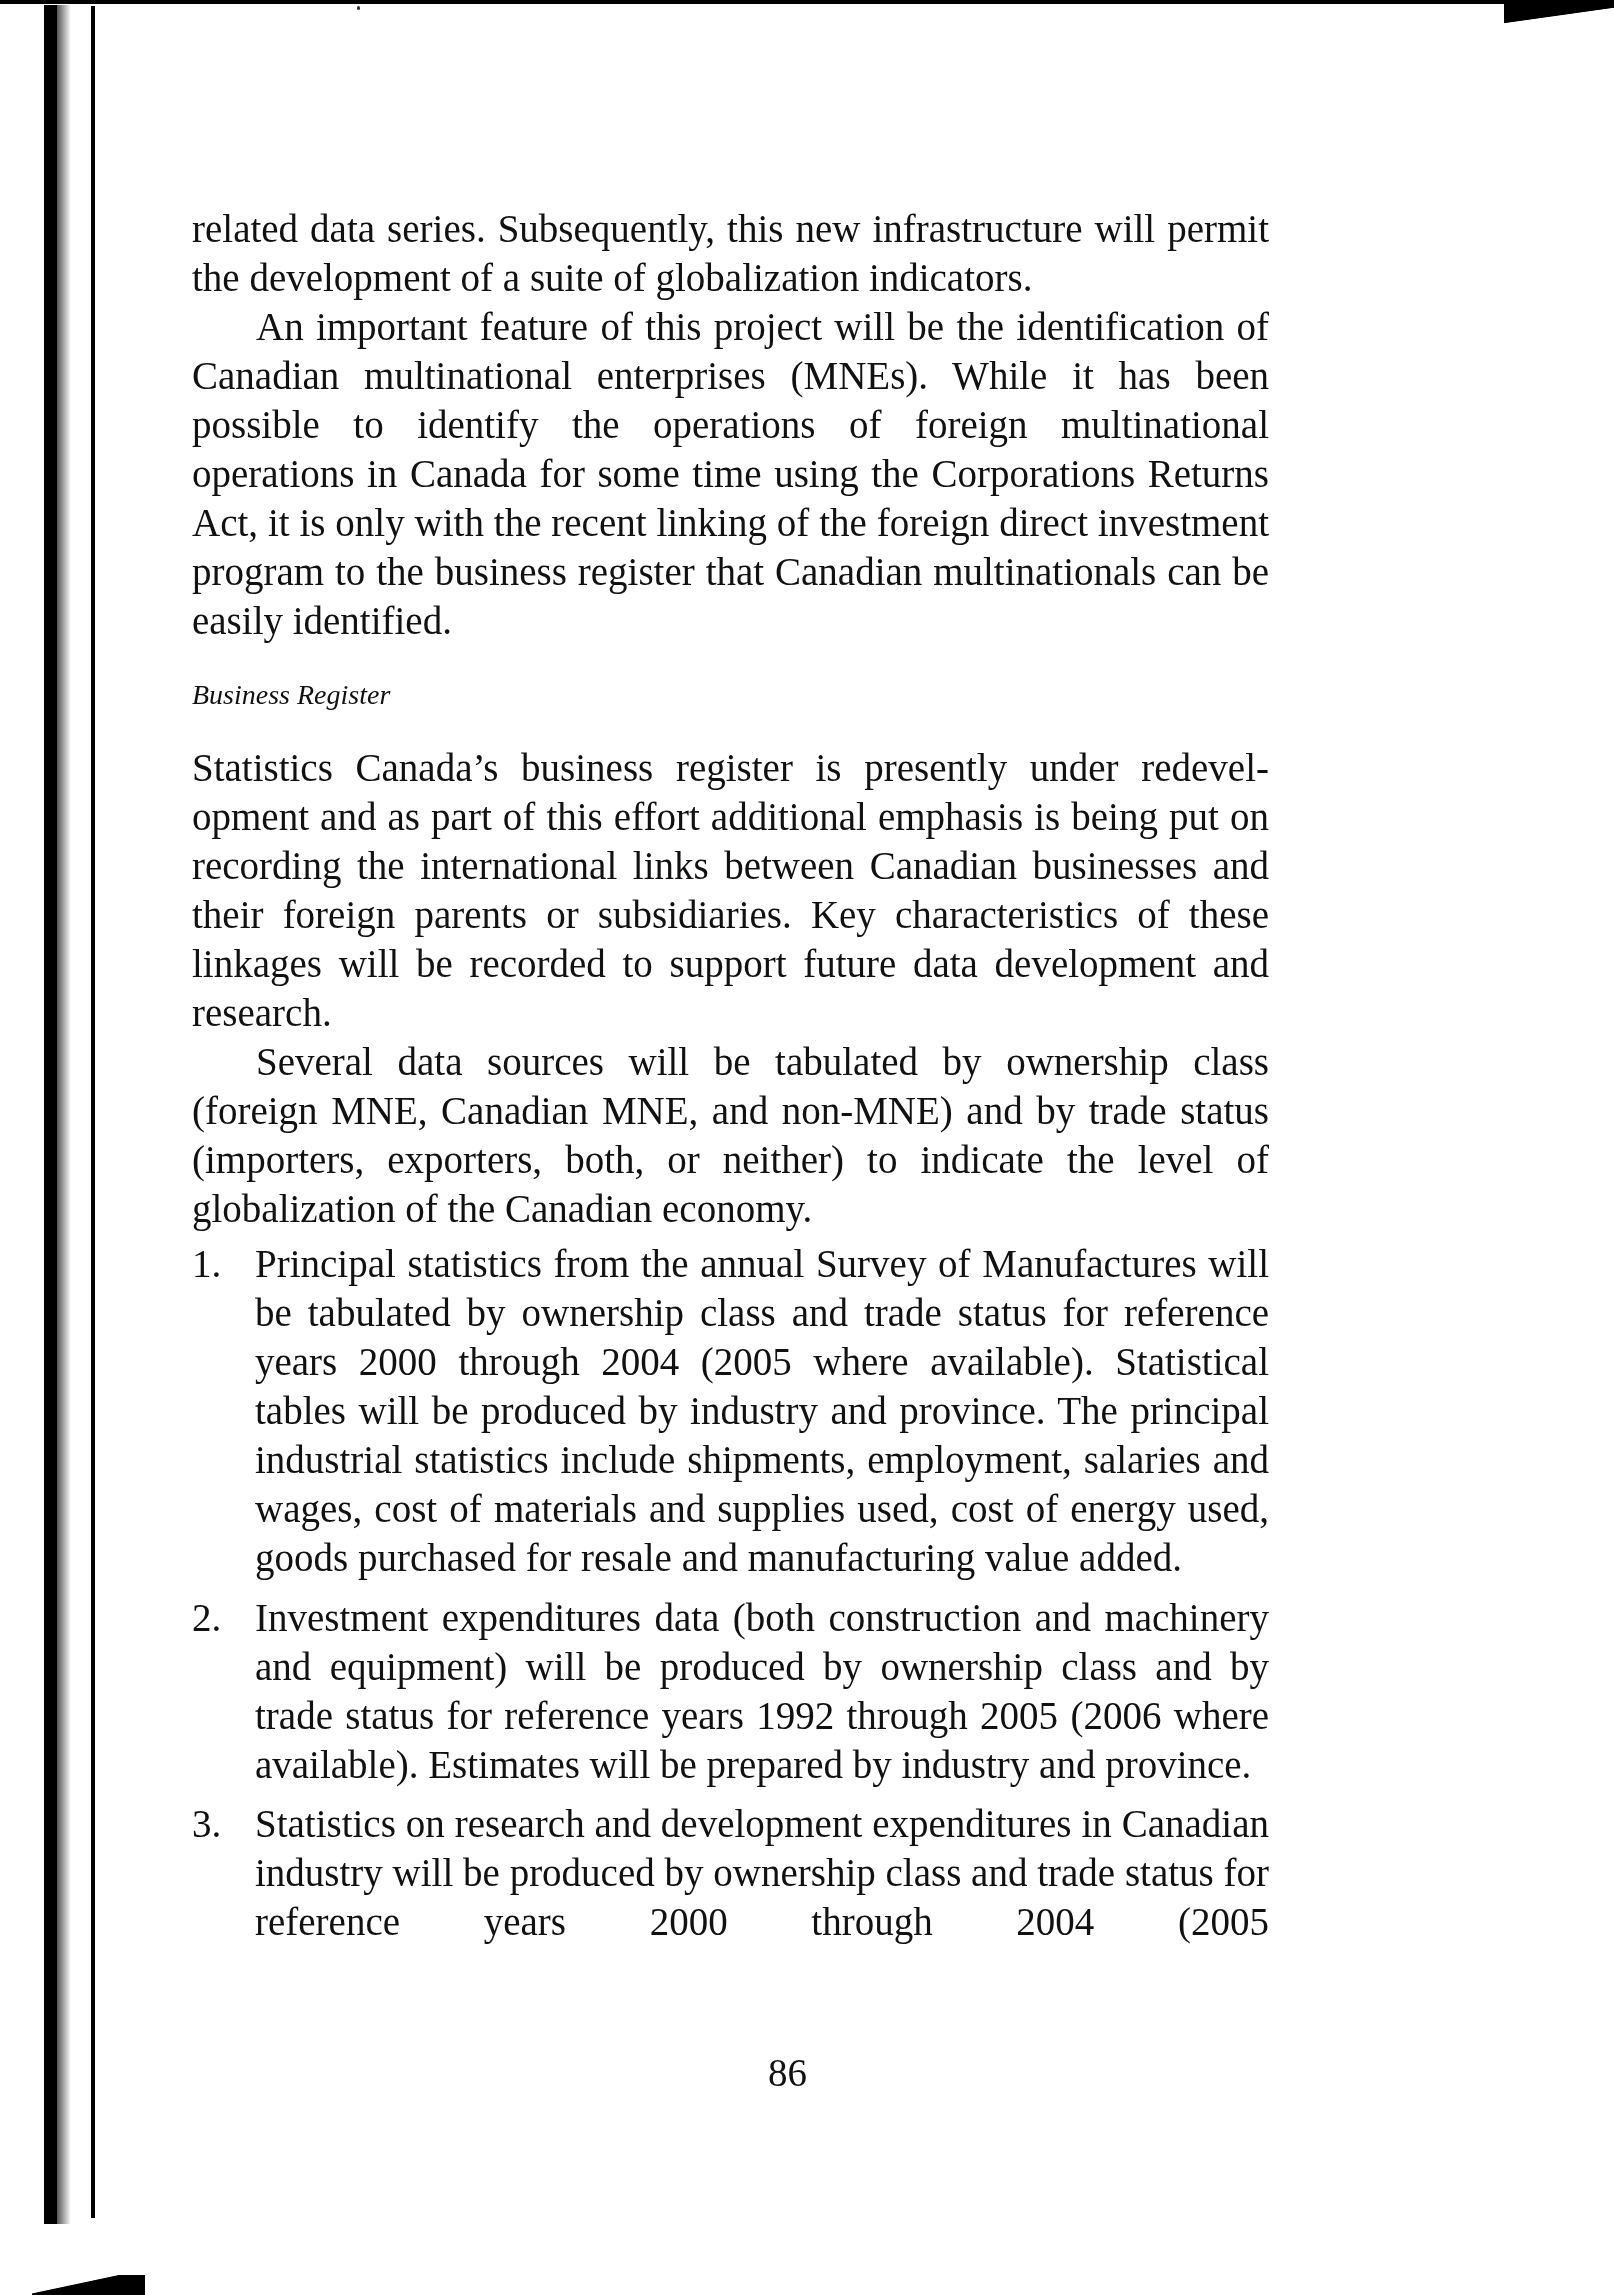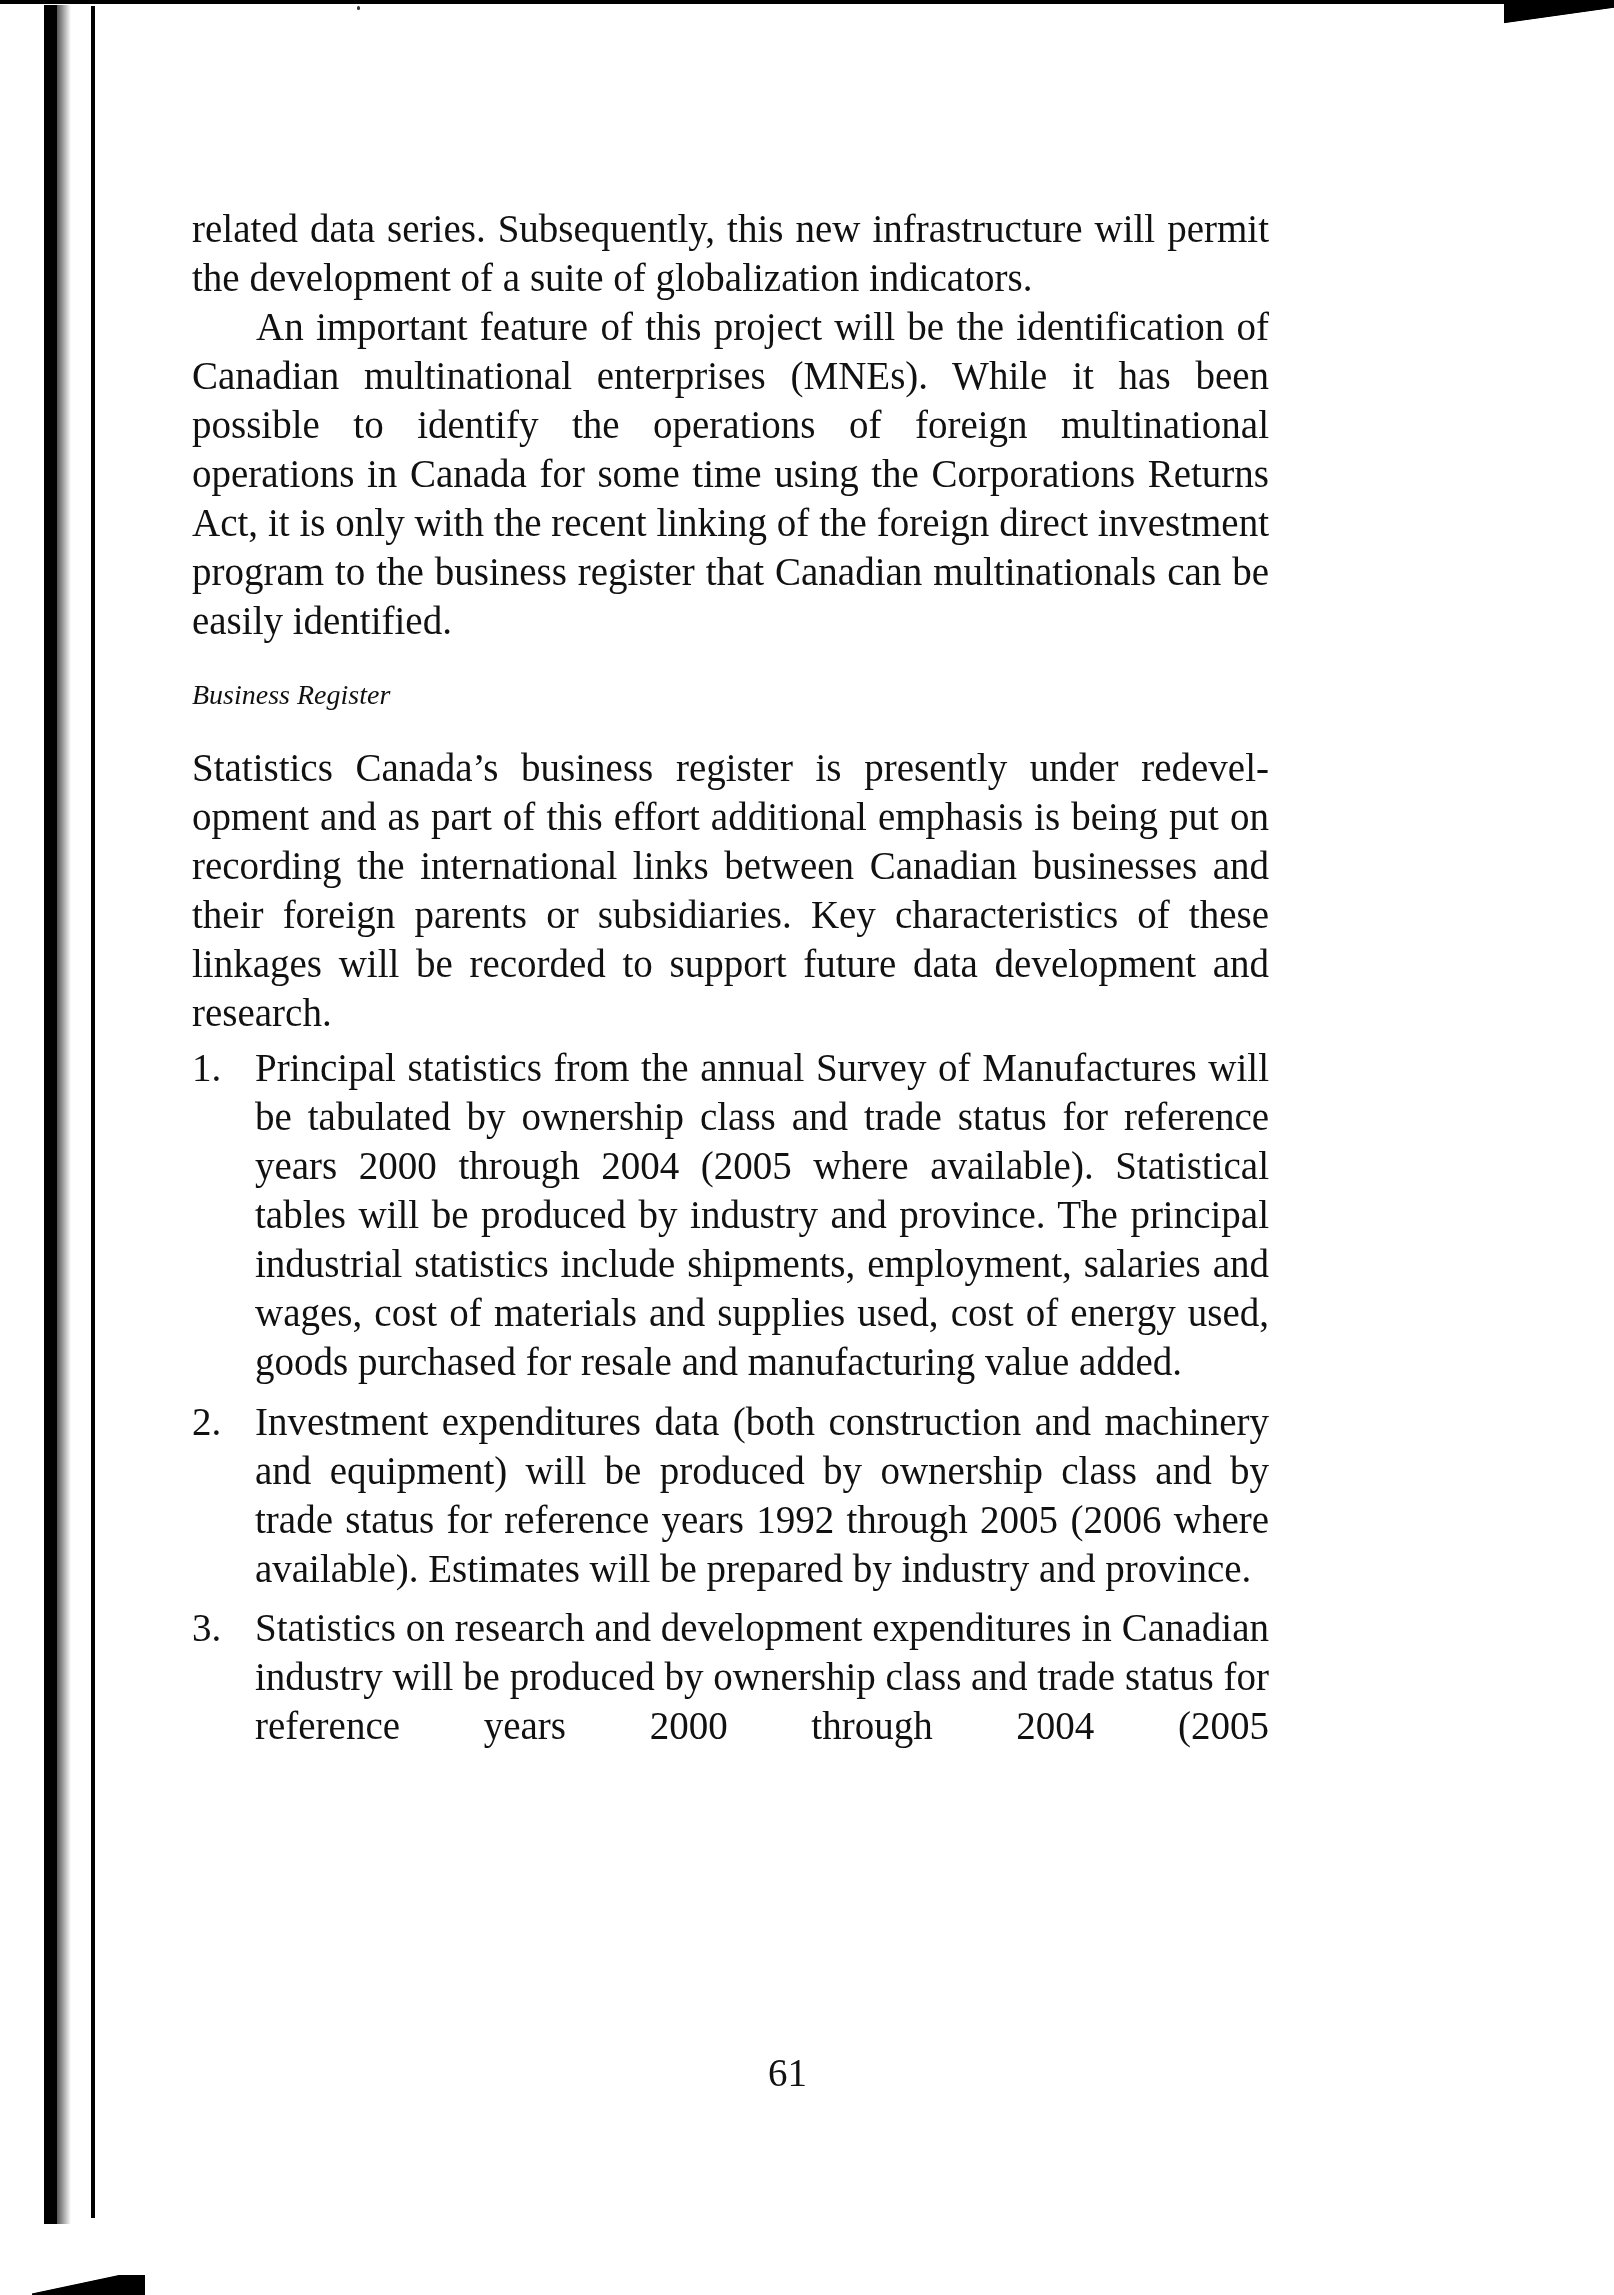--- a/index.html
+++ b/index.html
@@ -95,33 +95,34 @@
 <div class="gutter-line"></div>
 <div class="gutter-foot"></div>
 
 <main class="page-text">
   <p class="para">related data series. Subsequently, this new infrastructure will permit the development of a suite of globalization indicators.</p>
   <p class="para indent">An important feature of this project will be the identifica­tion of Canadian multinational enterprises (MNEs). While it has been possible to identify the operations of foreign multinational operations in Canada for some time using the Corporations Re­turns Act, it is only with the recent linking of the foreign direct investment program to the business register that Canadian mul­tinationals can be easily identified.</p>
 
   <h2 class="para heading" style="font-size:28px;font-weight:normal;">Business Register</h2>
 
   <p class="para">Statistics Canada’s business register is presently under redevel­opment and as part of this effort additional emphasis is being put on recording the international links between Canadian busi­nesses and their foreign parents or subsidiaries. Key characteris­tics of these linkages will be recorded to support future data de­velopment and research.</p>
+  <p class="para indent">Several data sources will be tabulated by ownership class (foreign MNE, Canadian MNE, and non-MNE) and by trade status (importers, exporters, both, or neither) to indicate the level of globalization of the Canadian economy.</p>
 
   <ol class="numbered">
     <li>
       <span class="num">1.</span>
       <div class="para">Principal statistics from the annual Survey of Manufactures will be tabulated by ownership class and trade status for ref­erence years 2000 through 2004 (2005 where available). Statistical tables will be produced by industry and province. The principal industrial statistics include shipments, em­ployment, salaries and wages, cost of materials and supplies used, cost of energy used, goods purchased for resale and manufacturing value added.</div>
     </li>
     <li>
       <span class="num">2.</span>
       <div class="para">Investment expenditures data (both construction and ma­chinery and equipment) will be produced by ownership class and by trade status for reference years 1992 through 2005 (2006 where available). Estimates will be prepared by industry and province.</div>
     </li>
     <li>
       <span class="num">3.</span>
       <div class="para" style="text-align-last: justify;">Statistics on research and development expenditures in Ca­nadian industry will be produced by ownership class and trade status for reference years 2000 through 2004 (2005</div>
     </li>
   </ol>
 </main>
 
 <div class="page-number">
-  <span>61</span>
+  <span>86</span>
 </div>
 
 
 </body></html>

